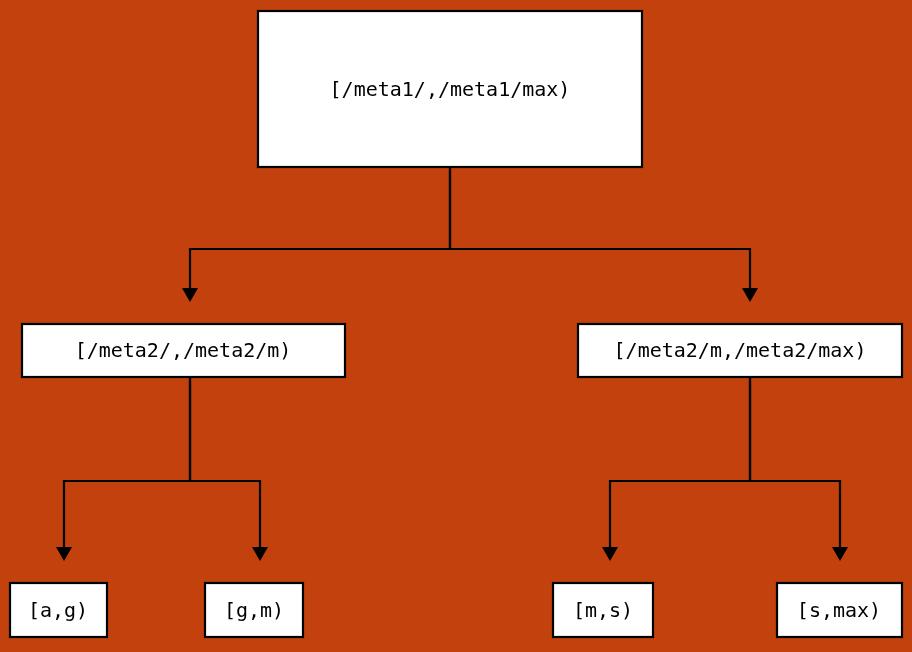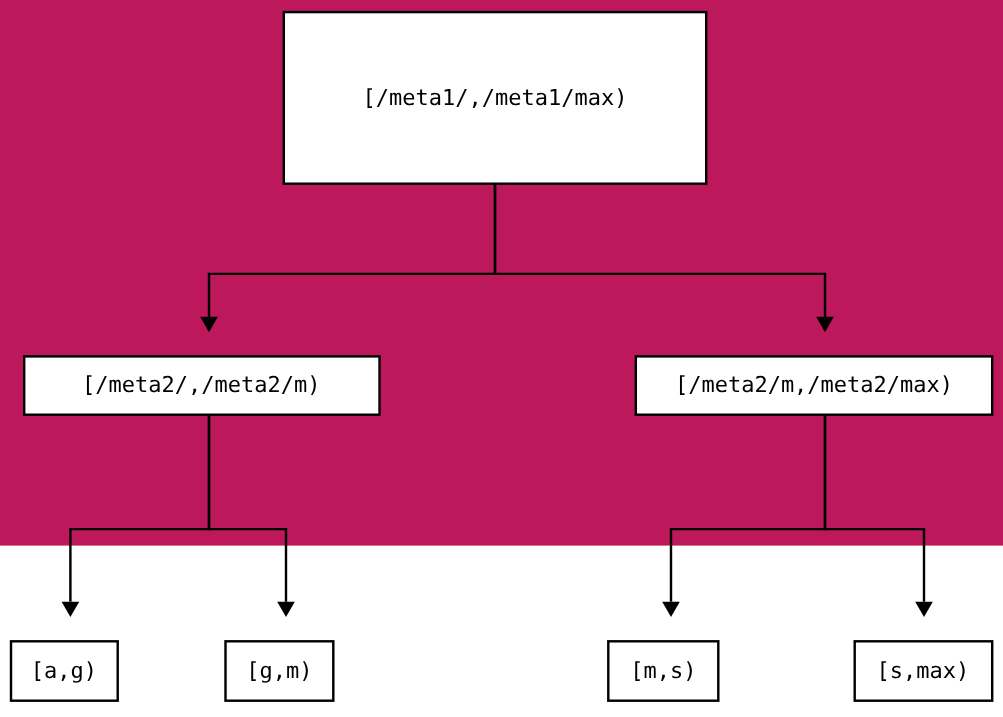--- a/index.html
+++ b/index.html
@@ -10,22 +10,22 @@
   }
   body {
     width: 912px;
     height: 652px;
     overflow: hidden;
     font-family: "DejaVu Sans Mono", "Liberation Mono", monospace;
   }
   #diagram-root {
     position: relative;
     width: 912px;
-    height: 496px;
-    background: #be185d;
+    height: 652px;
+    background: #c2410c;
   }
   svg.tree-canvas {
     display: block;
     width: 912px;
     height: 652px;
   }
   .node-box {
     fill: #ffffff;
     stroke: #000000;
     stroke-width: 2.2;

